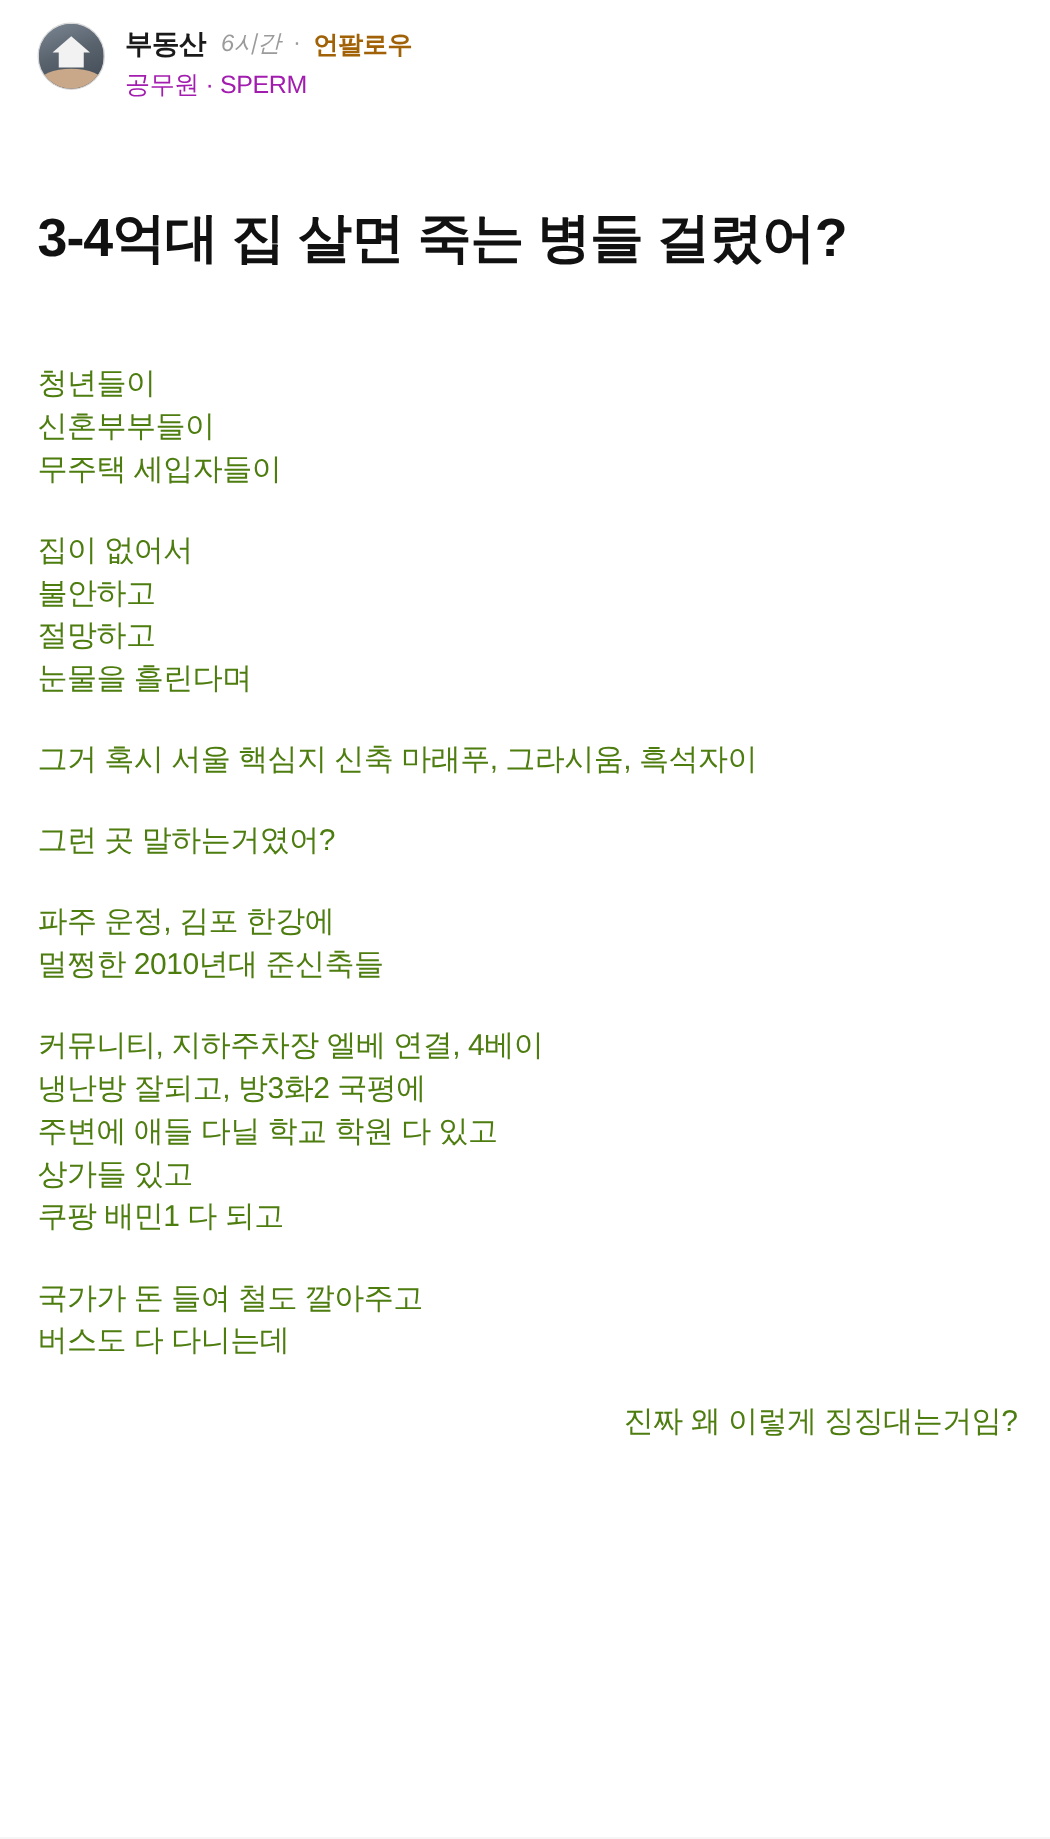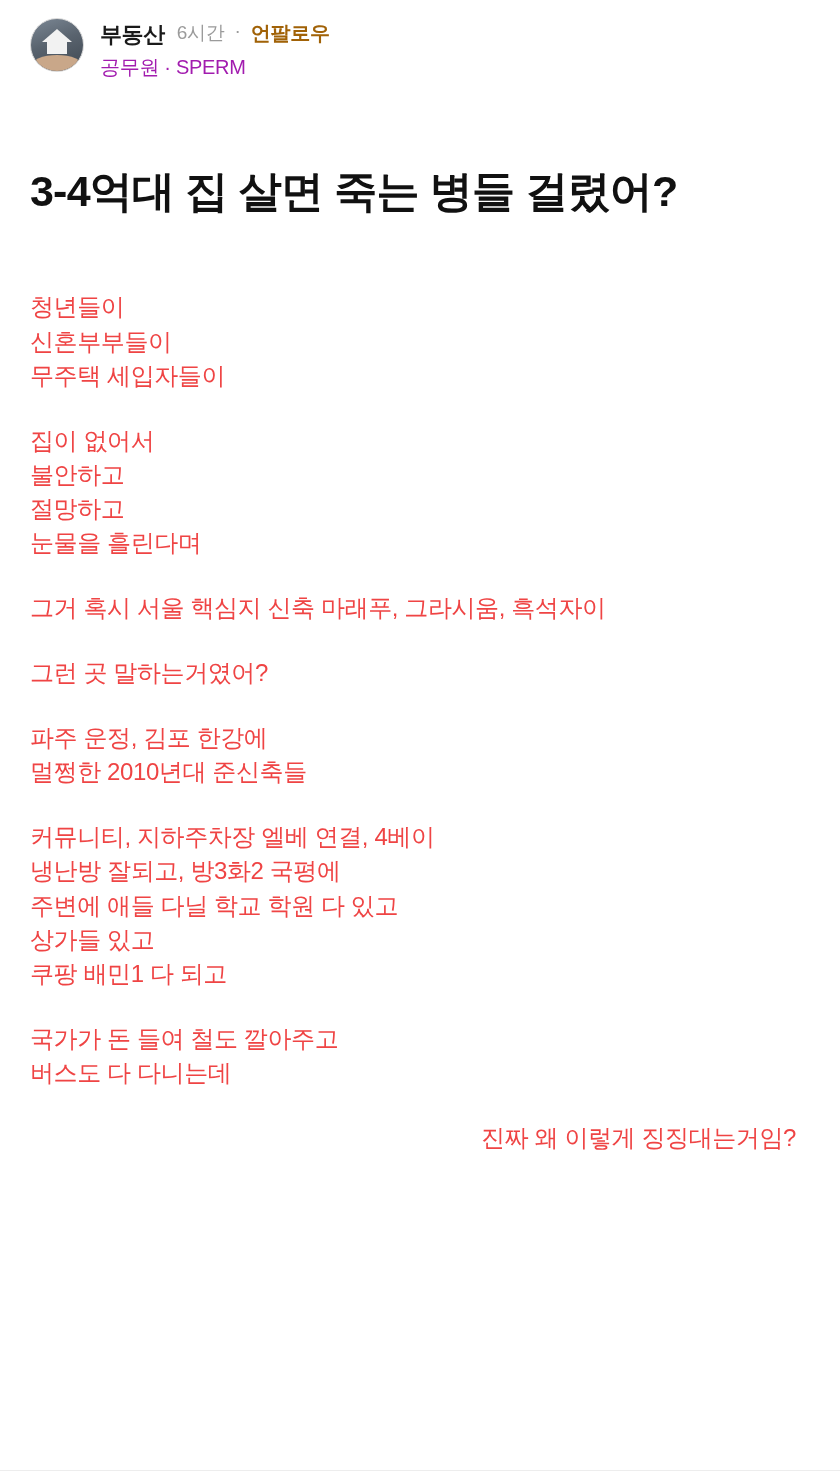--- a/index.html
+++ b/index.html
@@ -80,34 +80,35 @@
 
   .header-text {
     margin-left: 16px;
     padding-top: 2px;
     display: flex;
     flex-direction: column;
     gap: 4px;
   }
   .header-line1 {
     display: flex;
-    align-items: flex-start;
+    align-items: center;
     flex-wrap: nowrap;
   }
   .author {
     font-size: 22px;
     font-weight: bold;
     color: #1a1a1a;
     letter-spacing: -0.4px;
   }
   .timestamp {
     font-size: 19px;
     color: #9b9b9b;
     margin-left: 12px;
     letter-spacing: -0.3px;
+    font-style: italic;
   }
   .dot-sep {
     font-size: 19px;
     color: #9b9b9b;
     margin: 0 10px;
   }
   .unfollow {
     font-size: 20px;
     color: #a16207;
     font-weight: bold;
@@ -124,24 +125,24 @@
     padding: 54px 30px 0 30px;
     font-size: 43px;
     font-weight: bold;
     color: #111111;
     letter-spacing: -0.8px;
     line-height: 1.3;
   }
 
   
   .post-body {
-    padding: 42px 44px 0 30px;
+    padding: 42px 26px 0 30px;
     font-size: 24px;
     line-height: 1.42;
-    color: #ef4444;
+    color: #4d7c0f;
     letter-spacing: -0.4px;
     white-space: pre-wrap;
   }
   .para {
     margin: 0 0 31px 0;
   }
   .para:last-child {
     margin-bottom: 16px;
     text-align: right;
   }

